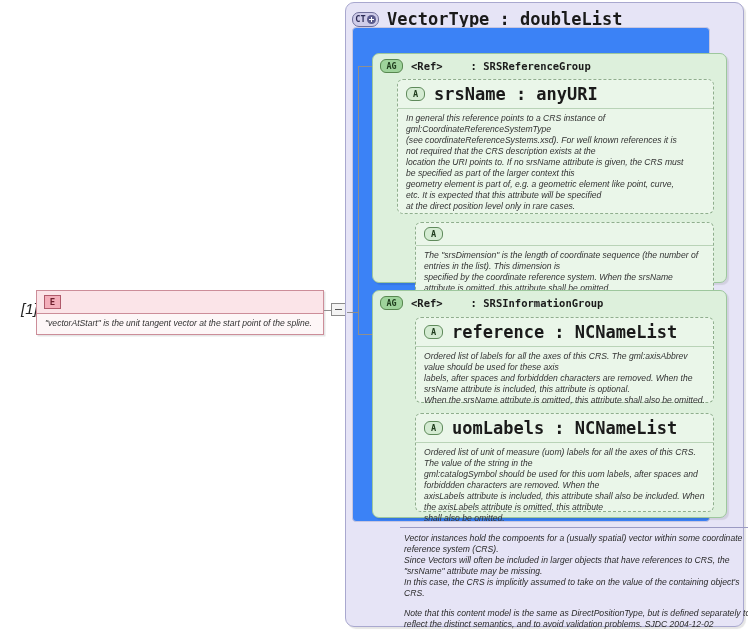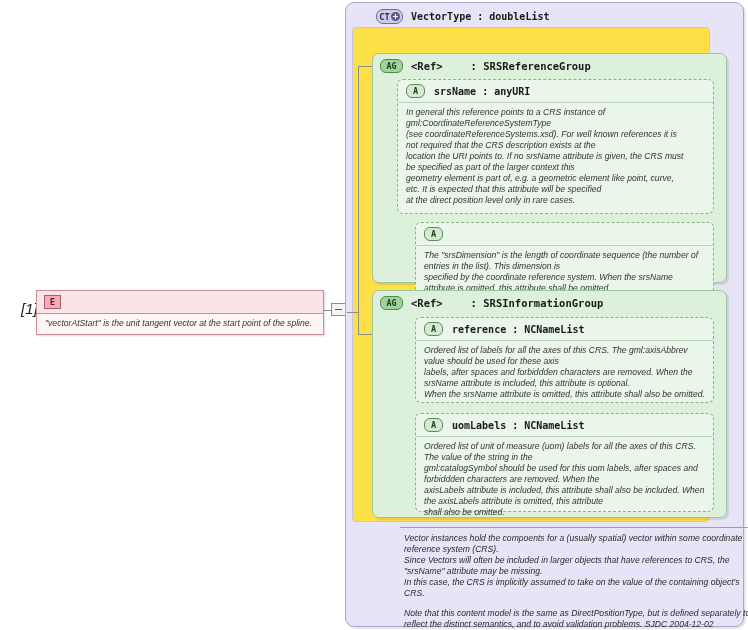--- a/index.html
+++ b/index.html
@@ -11,21 +11,21 @@
     width: 748px;
     height: 630px;
     position: relative;
     font-family: "Liberation Sans", sans-serif;
     overflow: hidden;
   }
 
   
   .mono-title {
     font-family: "DejaVu Sans Mono", monospace;
-    font-size: 10px;
+    font-size: 17px;
     font-weight: bold;
     color: #1a1a1a;
     letter-spacing: 0px;
     white-space: nowrap;
   }
   .doc {
     font-family: "Liberation Sans", sans-serif;
     font-style: italic;
     font-size: 8.6px;
     line-height: 11px;
@@ -123,21 +123,20 @@
     position: absolute;
     left: 345px;
     top: 2px;
     width: 399px;
     height: 625px;
     border: 1px solid #a9a8cf;
     border-radius: 9px;
     background: #e6e4f6;
     box-sizing: border-box;
     box-shadow: 2px 2px 1px rgba(0,0,0,0.10);
-    padding-left: 24px;
   }
   #ct-header {
     display: flex;
     align-items: center;
     gap: 8px;
     padding: 6px 0 0 6px;
   }
   .icon-ct {
     width: 27px;
     height: 15px;
@@ -171,21 +170,21 @@
   .plus-circle::before { left: 2px; top: 4px; width: 5px; height: 1px; }
   .plus-circle::after  { left: 4px; top: 2px; width: 1px; height: 5px; }
 
   
   #ct-body {
     position: absolute;
     left: 6px;
     top: 24px;
     width: 358px;
     height: 495px;
-    background: #fde047;
+    background: #3b82f6;
     border: 1px solid #c7c6e0;
     border-radius: 4px;
     box-sizing: border-box;
   }
 
   
   .ag-panel {
     position: absolute;
     border: 1px solid #9dc79d;
     border-radius: 7px;

